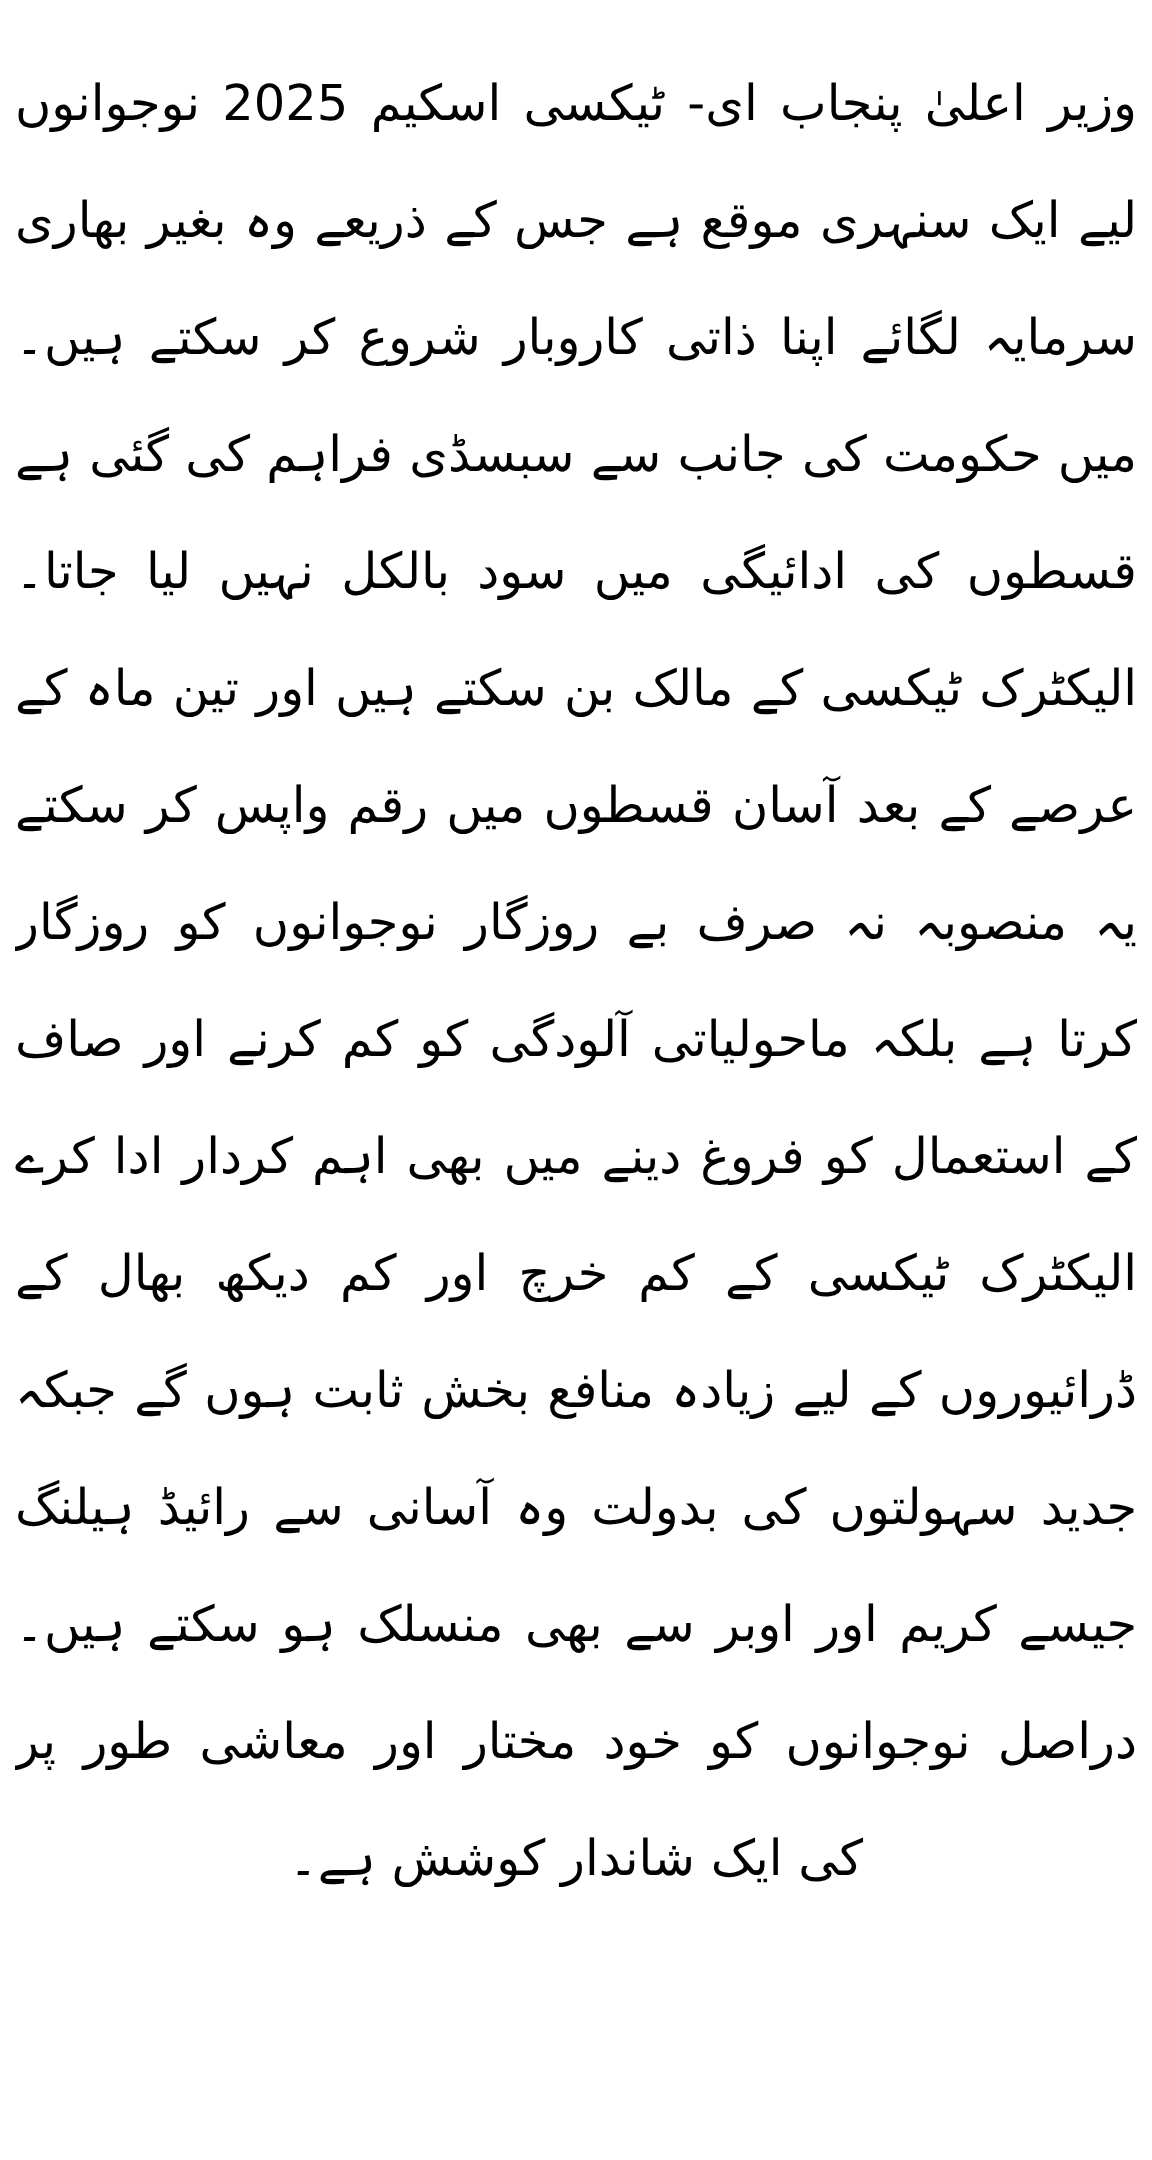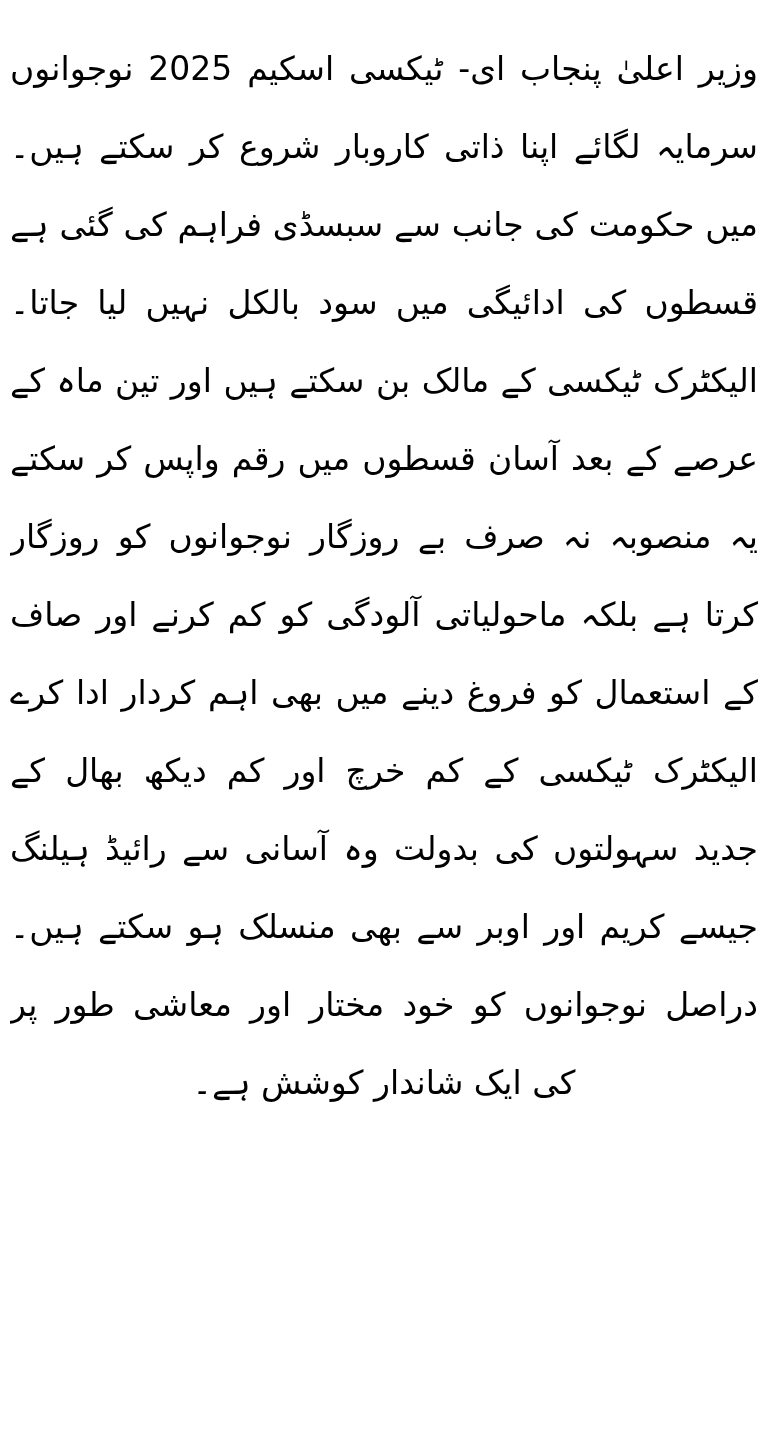--- a/index.html
+++ b/index.html
@@ -38,27 +38,29 @@
     text-align: center;
     text-align-last: center;
   }
 </style>
 </head>
 <body>
 
 <div class="page">
   <div class="article" dir="rtl">
     <div class="line">وزیر اعلیٰ پنجاب ای- ٹیکسی اسکیم 2025 نوجوانوں کے</div>
+    <div class="line">لیے ایک سنہری موقع ہے جس کے ذریعے وہ بغیر بھاری</div>
     <div class="line">سرمایہ لگائے اپنا ذاتی کاروبار شروع کر سکتے ہیں۔ اس اسکیم</div>
     <div class="line">میں حکومت کی جانب سے سبسڈی فراہم کی گئی ہے اور</div>
     <div class="line">قسطوں کی ادائیگی میں سود بالکل نہیں لیا جاتا۔ صرف ایک</div>
     <div class="line">الیکٹرک ٹیکسی کے مالک بن سکتے ہیں اور تین ماہ کے رعایتی</div>
     <div class="line">عرصے کے بعد آسان قسطوں میں رقم واپس کر سکتے ہیں۔</div>
     <div class="line">یہ منصوبہ نہ صرف بے روزگار نوجوانوں کو روزگار فراہم</div>
     <div class="line">کرتا ہے بلکہ ماحولیاتی آلودگی کو کم کرنے اور صاف توانائی</div>
     <div class="line">کے استعمال کو فروغ دینے میں بھی اہم کردار ادا کرے گا۔</div>
     <div class="line">الیکٹرک ٹیکسی کے کم خرچ اور کم دیکھ بھال کے اخراجات</div>
+    <div class="line">ڈرائیوروں کے لیے زیادہ منافع بخش ثابت ہوں گے جبکہ</div>
     <div class="line">جدید سہولتوں کی بدولت وہ آسانی سے رائیڈ ہیلنگ ایپس</div>
     <div class="line">جیسے کریم اور اوبر سے بھی منسلک ہو سکتے ہیں۔ یہ اسکیم</div>
     <div class="line">دراصل نوجوانوں کو خود مختار اور معاشی طور پر مستحکم بنانے</div>
     <div class="line center-last">کی ایک شاندار کوشش ہے۔</div>
   </div>
 </div>
 
 </body></html>

